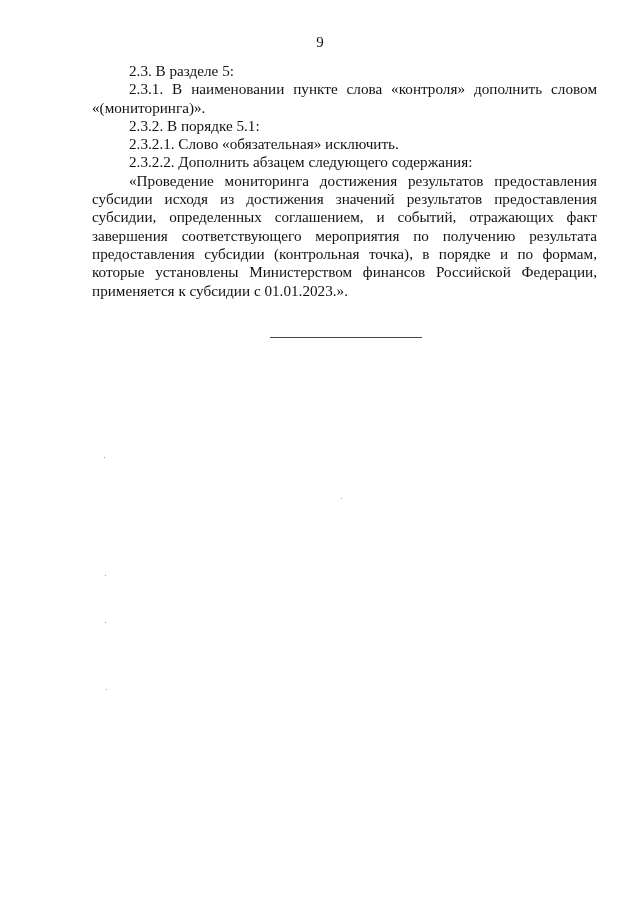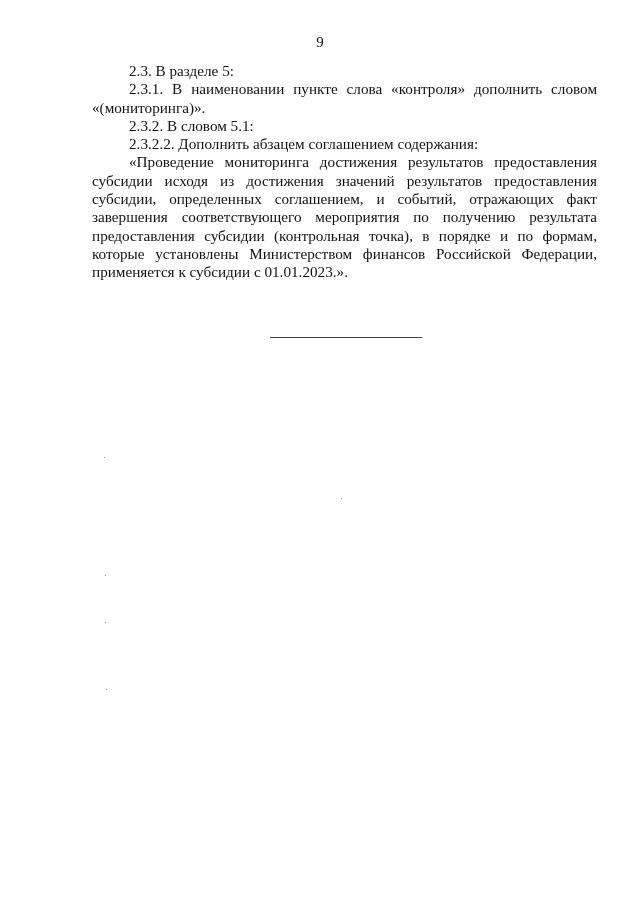--- a/index.html
+++ b/index.html
@@ -54,22 +54,23 @@
     }
   </style>
 </head>
 <body>
 
 <div class="page-number">9</div>
 
 <div class="body-text">
   <p class="para">2.3. В разделе 5:</p>
   <p class="para">2.3.1. В наименовании пункте слова «контроля» дополнить словом «(мониторинга)».</p>
-  <p class="para">2.3.2. В словом 5.1:</p>
-  <p class="para">2.3.2.2. Дополнить абзацем соглашением содержания:</p>
+  <p class="para">2.3.2. В порядке 5.1:</p>
+  <p class="para">2.3.2.1. Слово «обязательная» исключить.</p>
+  <p class="para">2.3.2.2. Дополнить абзацем следующего содержания:</p>
   <p class="para">«Проведение мониторинга достижения результатов предоставления субсидии исходя из достижения значений результатов предоставления субсидии, определенных соглашением, и событий, отражающих факт завершения соответствующего мероприятия по получению результата предоставления субсидии (контрольная точка), в порядке и по формам, которые установлены Министерством финансов Российской Федерации, применяется к субсидии с 01.01.2023.».</p>
 </div>
 
 <div class="separator"></div>
 
 <div class="speck" style="top:457px;left:104px;"></div>
 <div class="speck" style="top:498px;left:341px;"></div>
 <div class="speck" style="top:575px;left:105px;"></div>
 <div class="speck" style="top:622px;left:105px;"></div>
 <div class="speck" style="top:689px;left:106px;"></div>

